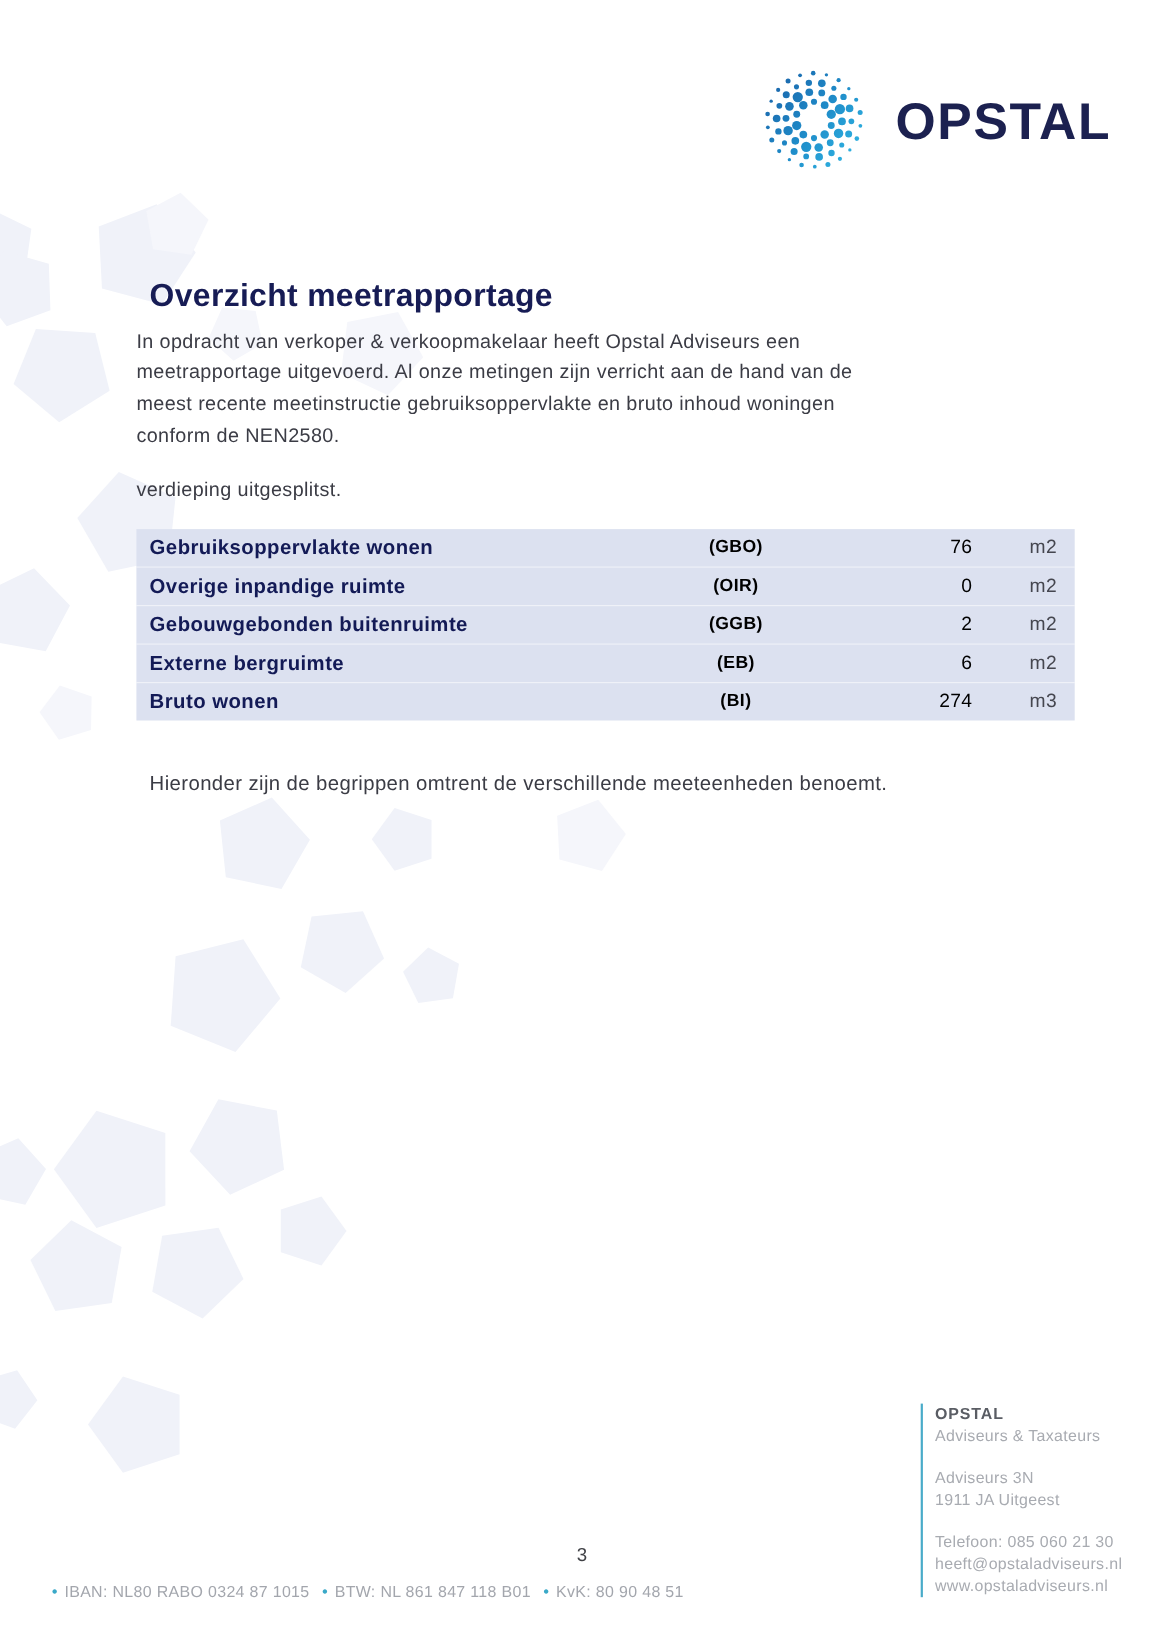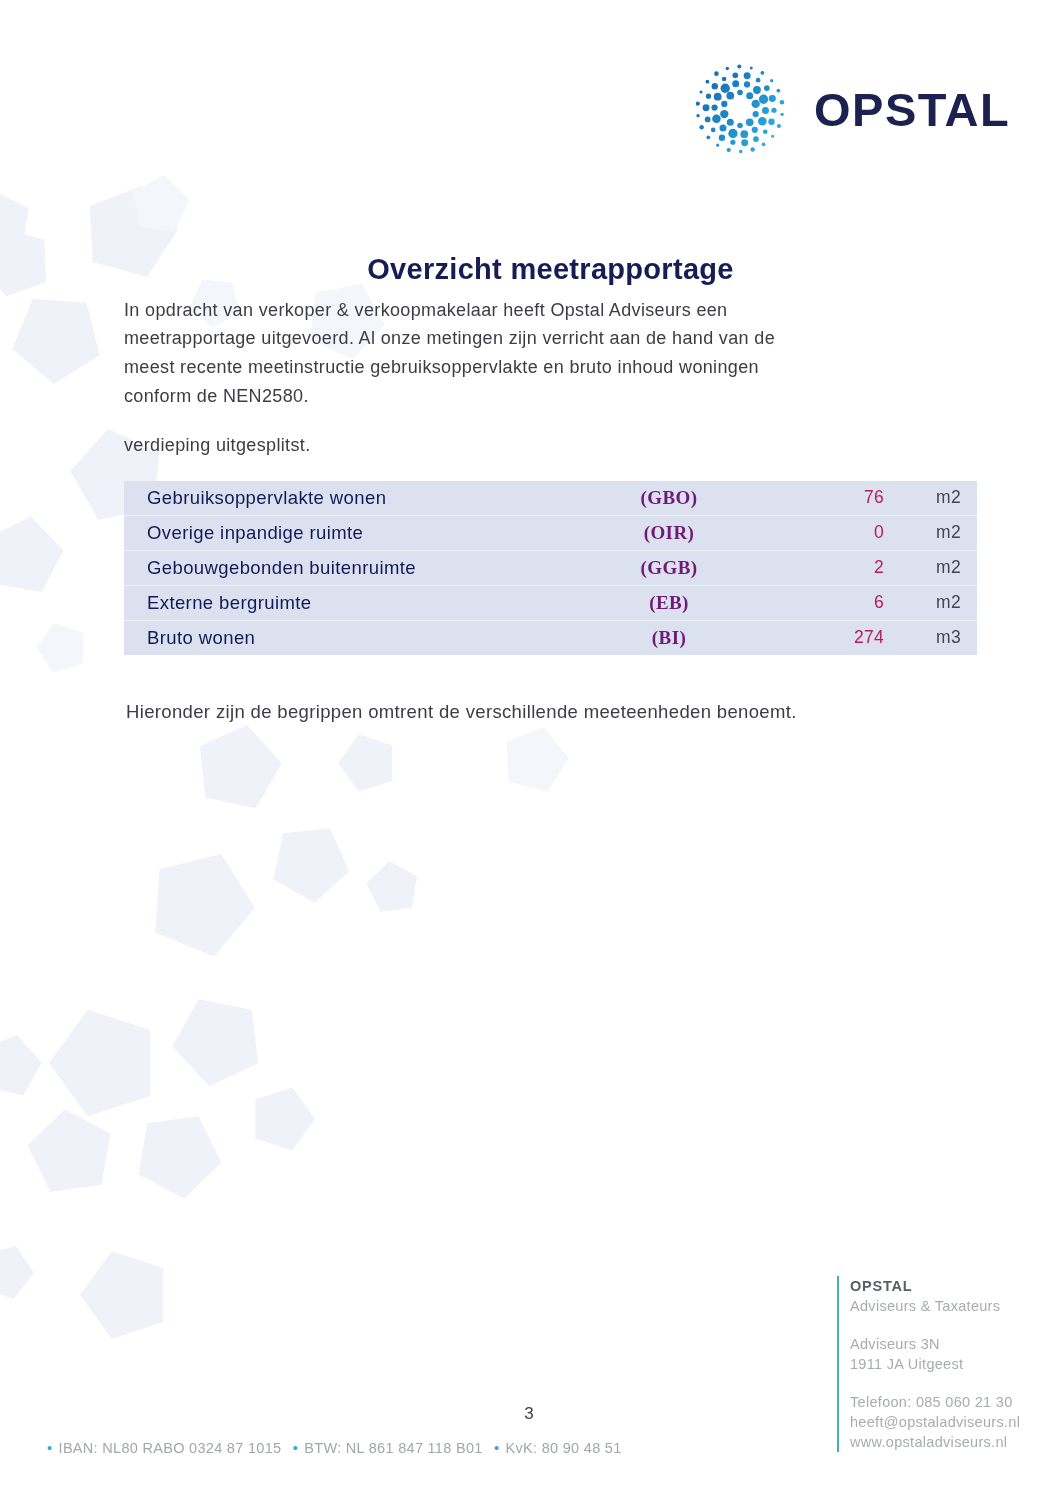--- a/index.html
+++ b/index.html
@@ -16,49 +16,49 @@
   
   .logo{position:absolute;top:52px;left:683px;display:flex;align-items:center;gap:17px;}
   .logo-mark{width:114px;height:114px;display:block;}
   .logo-text{
     font-size:47px;font-weight:800;color:#1c2150;letter-spacing:1.5px;line-height:1;
   }
   
   .content{position:absolute;left:124px;top:252px;width:853px;}
   .title{
     font-size:29px;font-weight:800;color:#171c55;letter-spacing:.3px;
-    margin:0 0 9px 0;line-height:1.2;text-align:center;
+    margin:0 0 9px 12px;line-height:1.2;
   }
   .para{margin:0 0 21px 0;}
   .para .ln{
     font-size:18px;line-height:28.6px;color:#3b3c45;letter-spacing:.35px;white-space:nowrap;
   }
   
   .mtable{width:853px;margin-top:7px;}
   .mrow{
     display:grid;grid-template-columns:470px 150px 140px 93px;
     height:34px;align-items:center;background:#dce1f0;
     border-bottom:1px solid rgba(255,255,255,.55);
   }
   .mrow:last-child{border-bottom:none;}
   .cell{white-space:nowrap;}
   .cell.label{
-    padding-left:23px;font-weight:400;font-size:18.5px;color:#131a56;letter-spacing:.4px;
+    padding-left:12px;font-weight:700;font-size:18.5px;color:#131a56;letter-spacing:.4px;
   }
   .cell.code{
-    text-align:center;font-weight:700;font-size:19px;color:#701a75;letter-spacing:.4px;font-family:Liberation Serif, serif;
+    text-align:center;font-weight:700;font-size:16px;color:#000000;letter-spacing:.4px;
   }
   .cell.value{
-    text-align:right;font-size:17.5px;color:#be185d;letter-spacing:.3px;
+    text-align:right;font-size:17.5px;color:#000000;letter-spacing:.3px;
   }
   .cell.unit{
     padding-left:52px;font-size:17.5px;color:#45464f;letter-spacing:.3px;
   }
   .note{
-    margin:43px 0 0 2px;font-size:18.5px;line-height:28px;color:#3b3c45;letter-spacing:.35px;
+    margin:43px 0 0 12px;font-size:18.5px;line-height:28px;color:#3b3c45;letter-spacing:.35px;
     white-space:nowrap;
   }
   
   .contact{
     position:absolute;left:837px;top:1276px;width:200px;
     border-left:2px solid #49abc9;padding-left:11px;
     font-size:14.5px;color:#a8abb1;letter-spacing:.3px;
   }
   .contact .company{color:#5a5d64;font-weight:700;letter-spacing:.8px;font-size:14.5px;line-height:20px;}
   .contact .cl{line-height:20px;}

